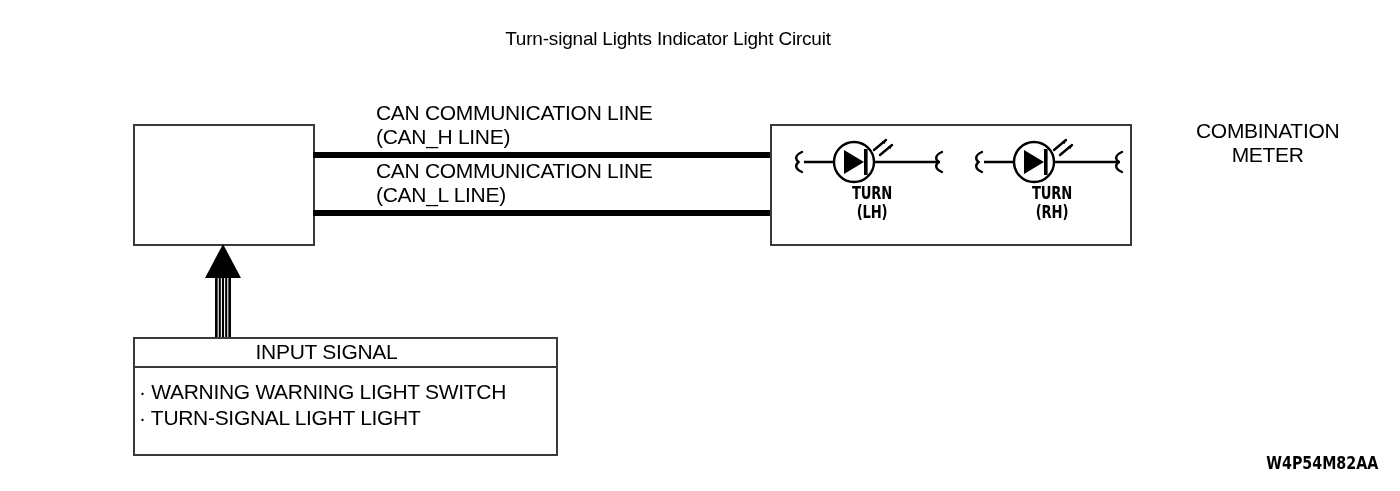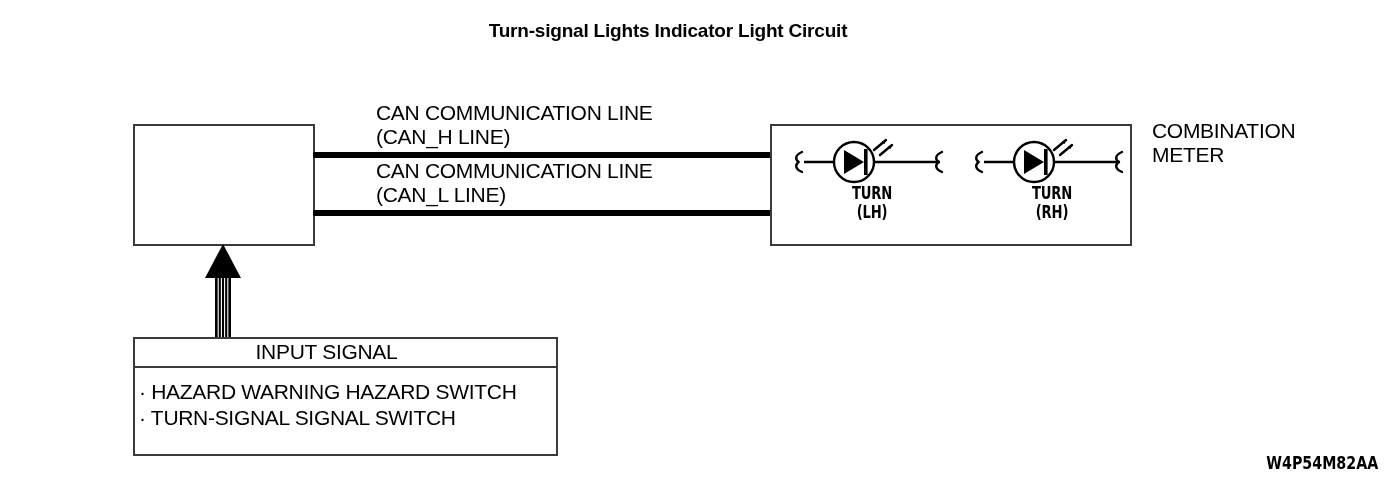--- a/index.html
+++ b/index.html
@@ -14,25 +14,25 @@
     background: #ffffff;
     overflow: hidden;
     font-family: "Liberation Sans", sans-serif;
     color: #000000;
   }
 
   
   .title {
     position: absolute;
     left: 0;
-    top: 20px;
+    top: 28px;
     width: 1336px;
     text-align: center;
     font-size: 19px;
-    font-weight: bold;
+    font-weight: normal;
     letter-spacing: -0.2px;
     white-space: pre;
   }
 
   
   .lbl {
     position: absolute;
     font-size: 21px;
     line-height: 24px;
     white-space: pre;
@@ -74,22 +74,23 @@
   #can-l-label { left: 376px; top: 159px; }
 
   
   #meter-box {
     left: 770px;
     top: 124px;
     width: 362px;
     height: 122px;
   }
   #meter-label {
-    left: 1152px;
+    left: 1196px;
     top: 119px;
+    text-align: center;
   }
 
   
   .led-unit {
     position: absolute;
     top: 136px;
     width: 160px;
     height: 100px;
   }
   #led-lh { left: 792px; }
@@ -241,18 +242,18 @@
     <line x1="21.4" y1="32" x2="21.4" y2="96" stroke="#fff" stroke-width="1.1"></line>
     <line x1="24.6" y1="32" x2="24.6" y2="96" stroke="#fff" stroke-width="1.1"></line>
     <line x1="27.8" y1="32" x2="27.8" y2="96" stroke="#fff" stroke-width="1.1"></line>
 
     <path d="M23 0 L 41 34 L 5 34 Z" fill="#000"></path>
   </svg>
 
   <div class="box" id="input-box"></div>
   <div id="input-divider"></div>
   <div id="input-title">INPUT SIGNAL</div>
-  <div class="input-item" id="input-item-0">· HAZARD WARNING HAZARD SWITCH</div>
-  <div class="input-item" id="input-item-1">· TURN-SIGNAL SIGNAL SWITCH</div>
+  <div class="input-item" id="input-item-0">· WARNING WARNING LIGHT SWITCH</div>
+  <div class="input-item" id="input-item-1">· TURN-SIGNAL LIGHT LIGHT</div>
 
   <div id="ref-code">W4P54M82AA</div>
 
 </div>
 
 </body></html>

